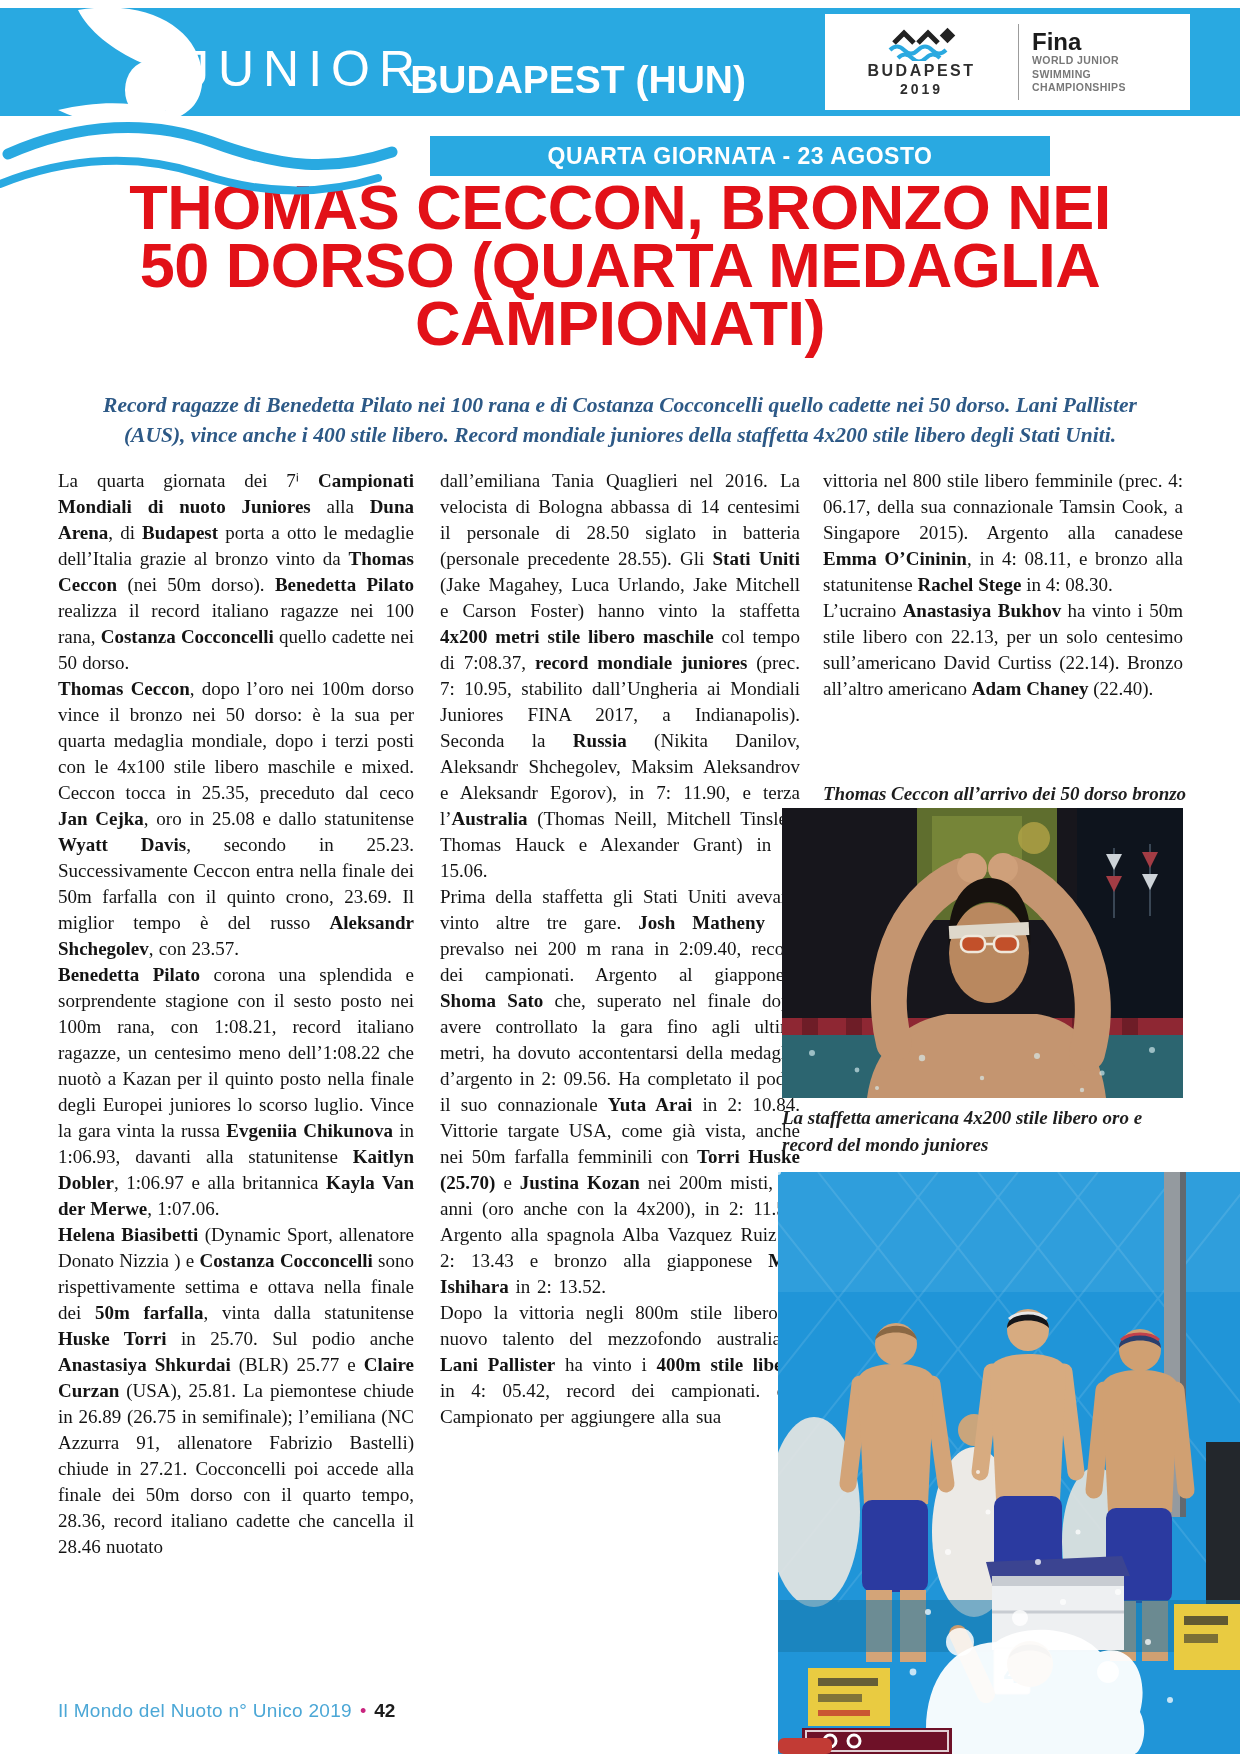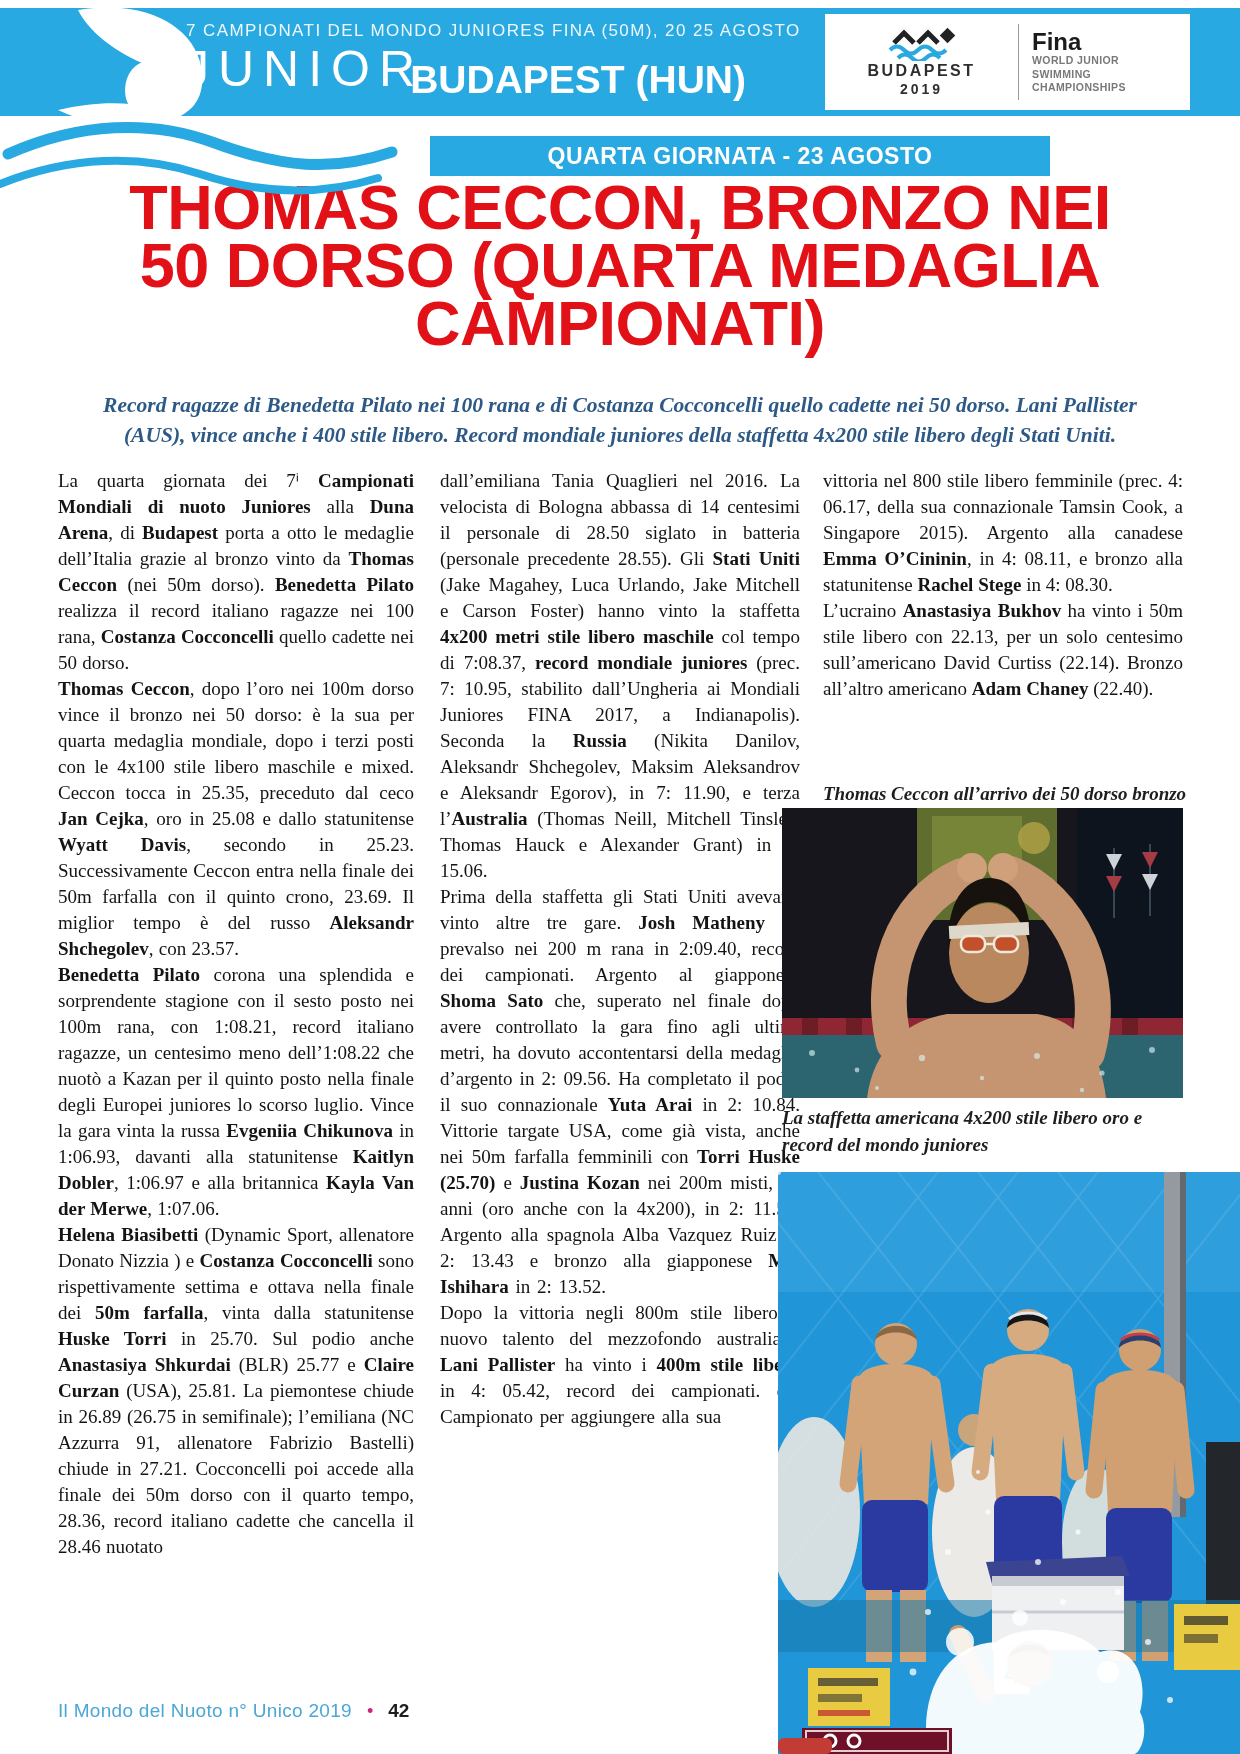--- a/index.html
+++ b/index.html
@@ -45,42 +45,41 @@
   #col2{left:440px;width:360px;height:1232px;overflow:hidden;word-spacing:2px;}
   #col3{left:823px;width:360px;height:300px;overflow:hidden;}
 
   
   .caption{position:absolute;font-style:italic;font-size:19px;line-height:27px;color:#1e1e1e;font-weight:bold;}
   #cap1{left:823px;top:780px;width:380px;}
   #cap2{left:782px;top:1104px;width:430px;}
   .photo{position:absolute;display:block;}
   #photo1{left:782px;top:808px;}
   #photo2{left:778px;top:1172px;}
-  .footer{position:absolute;left:58px;top:1700px;display:flex;align-items:baseline;gap:15px;
+  .footer{position:absolute;left:58px;top:1700px;display:flex;align-items:baseline;gap:8px;
           font-family:"Liberation Sans",sans-serif;font-size:19px;}
   .footer .mag{color:var(--footer-blue,#4BA7D6);letter-spacing:.3px;}
   .footer .dot{color:var(--footer-dot,#C9257F);font-size:18px;}
   .footer .num{color:#1d1d1d;font-weight:800;}
 </style>
 </head>
 <body>
 
 <div class="page">
 
   <div class="band"></div>
 
   <svg class="wave-logo" viewBox="0 0 400 205">
     <path d="M78,2 C150,-10 198,22 202,64 C205,92 190,110 160,114 C174,92 170,68 142,55 C112,42 88,22 78,2 Z" fill="#ffffff"></path>
     <ellipse cx="149" cy="82" rx="24" ry="29" fill="#ffffff"></ellipse>
     <path d="M58,102 C108,90 150,94 192,112 C150,122 98,122 58,102 Z" fill="#ffffff"></path>
     <path d="M8,146 C80,114 152,112 212,134 C282,160 332,164 392,144" stroke="#29A9E1" stroke-width="11" fill="none" stroke-linecap="round"></path>
     <path d="M0,176 C70,148 140,146 200,166 C260,186 320,188 378,170" stroke="#29A9E1" stroke-width="8" fill="none" stroke-linecap="round"></path>
   </svg>
 
-  <div class="topline">7 CAMPIONATI DEL MONDO JUNIORES FINA (50M), 20 25 AGOSTO</div>
   <div class="nuoto">JUNIOR</div>
   <div class="location">BUDAPEST (HUN)</div>
 
   <div class="logobox">
     <div class="bud">
       <svg width="92" height="34" viewBox="0 0 92 34">
         <path d="M18,16 L28,6 L38,16" stroke="#222" stroke-width="5" fill="none"></path>
         <path d="M42,16 L52,6 L62,16" stroke="#222" stroke-width="5" fill="none"></path>
         <rect x="66" y="3" width="11" height="11" fill="#222" transform="rotate(45 71.5 8.5)"></rect>
         <path d="M14,23 Q21,16 28,23 T42,23 T56,23 T70,23" stroke="#2AA9E0" stroke-width="4" fill="none"></path>

